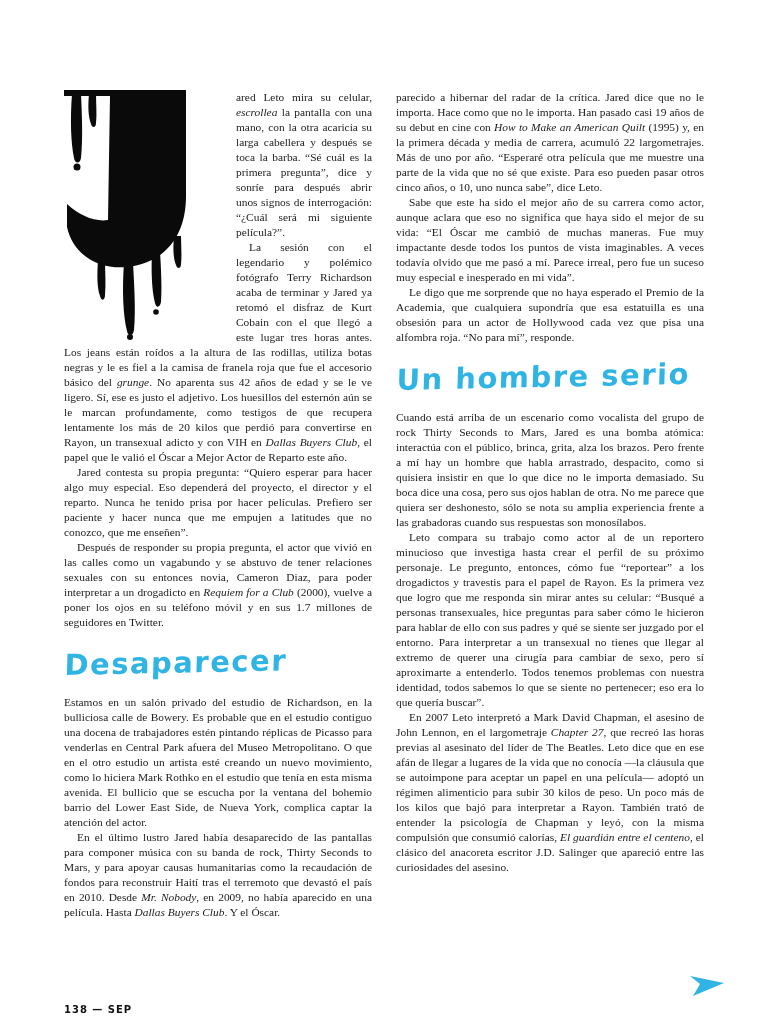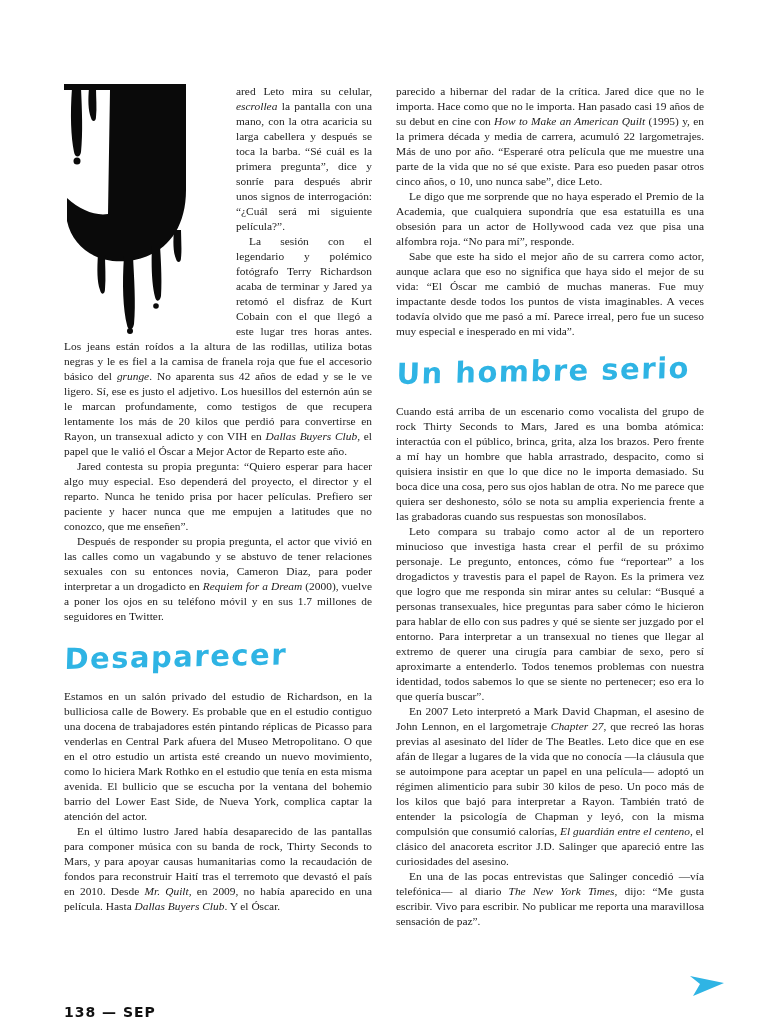--- a/index.html
+++ b/index.html
@@ -12,21 +12,21 @@
   body{
     width:768px;height:1024px;
     background:var(--paper);
     font-family:"Liberation Serif", serif;
     color:var(--ink);
   }
   .page{
     position:relative;width:768px;height:1024px;overflow:hidden;background:var(--paper);
   }
   .columns{
-    position:absolute;left:64px;top:84px;width:640px;height:912px;
+    position:absolute;left:64px;top:90px;width:640px;height:912px;
     display:flex;gap:24px;overflow:hidden;
   }
   .col{width:308px;font-size:11.4px;line-height:15px;text-align:justify;}
   .section p{margin:0;}
   .section p + p{text-indent:13px;}
   .dropcap-float{
     float:left;width:160px;height:251px;margin:0 12px 0 0;position:relative;
   }
   .dropcap-float svg{position:absolute;top:-84px;left:0;width:160px;height:335px;}
   .sr{position:absolute;width:1px;height:1px;overflow:hidden;clip:rect(0 0 0 0);white-space:nowrap;}
@@ -38,21 +38,21 @@
     color:var(--accent);
     letter-spacing:1.5px;
     margin:20px 0 13px 0;
     transform:rotate(-1.2deg) skewX(-3deg);
     transform-origin:left bottom;
     text-align:left;
   }
   .footer{
     position:absolute;left:64px;top:1004px;
     font-family:"DejaVu Sans", sans-serif;
-    font-size:14px;font-weight:bold;letter-spacing:1px;color:#111;
+    font-size:10px;font-weight:bold;letter-spacing:1px;color:#111;
   }
   .next-arrow{
     position:absolute;left:690px;top:972px;width:34px;height:26px;
   }
   em{font-style:italic;}
 </style>
 </head>
 <body>
 
 <div class="page">
@@ -74,41 +74,40 @@
             <path d="M88 246 C87 267 88 285 91 297 C92 302 96 302 97 296 C98 280 97 261 96 246 Z"></path>
             <circle cx="92" cy="306" r="2.8"></circle>
             <path d="M110 230 C109 241 109 252 112 259 C113 263 117 263 117 258 C118 249 117 239 117 230 Z"></path>
           </g>
         </svg>
       </div>
       <div class="section">
           <p>ared Leto mira su celular, <em>escrollea</em> la pantalla con una mano, con la otra acaricia su larga cabellera y después se toca la barba. “Sé cuál es la primera pregunta”, dice y sonríe para después abrir unos signos de interrogación: “¿Cuál será mi siguiente película?”.</p>
           <p>La sesión con el legendario y polémico fotógrafo Terry Richardson acaba de terminar y Jared ya retomó el disfraz de Kurt Cobain con el que llegó a este lugar tres horas antes. Los jeans están roídos a la altura de las rodillas, utiliza botas negras y le es fiel a la camisa de franela roja que fue el accesorio básico del <em>grunge</em>. No aparenta sus 42 años de edad y se le ve ligero. Sí, ese es justo el adjetivo. Los huesillos del esternón aún se le marcan profundamente, como testigos de que recupera lentamente los más de 20 kilos que perdió para convertirse en Rayon, un transexual adicto y con VIH en <em>Dallas Buyers Club</em>, el papel que le valió el Óscar a Mejor Actor de Reparto este año.</p>
           <p>Jared contesta su propia pregunta: “Quiero esperar para hacer algo muy especial. Eso dependerá del proyecto, el director y el reparto. Nunca he tenido prisa por hacer películas. Prefiero ser paciente y hacer nunca que me empujen a latitudes que no conozco, que me enseñen”.</p>
-          <p>Después de responder su propia pregunta, el actor que vivió en las calles como un vagabundo y se abstuvo de tener relaciones sexuales con su entonces novia, Cameron Diaz, para poder interpretar a un drogadicto en <em>Requiem for a Dream</em> (2000), vuelve a poner los ojos en su teléfono móvil y en sus 1.7 millones de seguidores en Twitter.</p>
+          <p>Después de responder su propia pregunta, el actor que vivió en las calles como un vagabundo y se abstuvo de tener relaciones sexuales con su entonces novia, Cameron Diaz, para poder interpretar a un drogadicto en <em>Requiem for a Club</em> (2000), vuelve a poner los ojos en su teléfono móvil y en sus 1.7 millones de seguidores en Twitter.</p>
         </div>
       <h2 class="headline">Desaparecer</h2>
       <div class="section">
           <p>Estamos en un salón privado del estudio de Richardson, en la bulliciosa calle de Bowery. Es probable que en el estudio contiguo una docena de trabajadores estén pintando réplicas de Picasso para venderlas en Central Park afuera del Museo Metropolitano. O que en el otro estudio un artista esté creando un nuevo movimiento, como lo hiciera Mark Rothko en el estudio que tenía en esta misma avenida. El bullicio que se escucha por la ventana del bohemio barrio del Lower East Side, de Nueva York, complica captar la atención del actor.</p>
-          <p>En el último lustro Jared había desaparecido de las pantallas para componer música con su banda de rock, Thirty Seconds to Mars, y para apoyar causas humanitarias como la recaudación de fondos para reconstruir Haití tras el terremoto que devastó el país en 2010. Desde <em>Mr. Quilt</em>, en 2009,  no había aparecido en una película. Hasta <em>Dallas Buyers Club</em>. Y el Óscar.</p>
+          <p>En el último lustro Jared había desaparecido de las pantallas para componer música con su banda de rock, Thirty Seconds to Mars, y para apoyar causas humanitarias como la recaudación de fondos para reconstruir Haití tras el terremoto que devastó el país en 2010. Desde <em>Mr. Nobody</em>, en 2009,  no había aparecido en una película. Hasta <em>Dallas Buyers Club</em>. Y el Óscar.</p>
         </div>
     </div>
 
     <div class="col">
       <div class="section">
           <p>parecido a hibernar del radar de la crítica. Jared dice que no le importa. Hace como que no le importa. Han pasado casi 19 años de su debut en cine con <em>How to Make an American Quilt</em> (1995) y, en la primera década y media de carrera, acumuló 22 largometrajes. Más de uno por año. “Esperaré otra película que me muestre una parte de la vida que no sé que existe. Para eso pueden pasar otros cinco años, o 10, uno nunca sabe”, dice Leto.</p>
+          <p>Sabe que este ha sido el mejor año de su carrera como actor, aunque aclara que eso no significa que haya sido el mejor de su vida: “El Óscar me cambió de muchas maneras. Fue muy impactante desde todos los puntos de vista imaginables. A veces todavía olvido que me pasó a mí. Parece irreal, pero fue un suceso muy especial e inesperado en mi vida”.</p>
           <p>Le digo que me sorprende que no haya esperado el Premio de la Academia, que cualquiera supondría que esa estatuilla es una obsesión para un actor de Hollywood cada vez que pisa una alfombra roja. “No para mí”, responde.</p>
-          <p>Sabe que este ha sido el mejor año de su carrera como actor, aunque aclara que eso no significa que haya sido el mejor de su vida: “El Óscar me cambió de muchas maneras. Fue muy impactante desde todos los puntos de vista imaginables. A veces todavía olvido que me pasó a mí. Parece irreal, pero fue un suceso muy especial e inesperado en mi vida”.</p>
         </div>
       <h2 class="headline">Un hombre serio</h2>
       <div class="section">
           <p>Cuando está arriba de un escenario como vocalista del grupo de rock Thirty Seconds to Mars, Jared es una bomba atómica: interactúa con el público, brinca, grita, alza los brazos. Pero frente a mí hay un hombre que habla arrastrado, despacito, como si quisiera insistir en que lo que dice no le importa demasiado. Su boca dice una cosa, pero sus ojos hablan de otra. No me parece que quiera ser deshonesto, sólo se nota su amplia experiencia frente a las grabadoras cuando sus respuestas son monosílabos.</p>
           <p>Leto compara su trabajo como actor al de un reportero minucioso que investiga hasta crear el perfil de su próximo personaje. Le pregunto, entonces, cómo fue “reportear” a los drogadictos y travestis para el papel de Rayon. Es la primera vez que logro que me responda sin mirar antes su celular: “Busqué a personas transexuales, hice preguntas para saber cómo le hicieron para hablar de ello con sus padres y qué se siente ser juzgado por el entorno. Para interpretar a un transexual no tienes que llegar al extremo de querer una cirugía para cambiar de sexo, pero sí aproximarte a entenderlo. Todos tenemos problemas con nuestra identidad, todos sabemos lo que se siente no pertenecer; eso era lo que quería buscar”.</p>
           <p>En 2007 Leto interpretó a Mark David Chapman, el asesino de John Lennon, en el largometraje <em>Chapter 27</em>, que recreó las horas previas al asesinato del líder de The Beatles. Leto dice que en ese afán de llegar a lugares de la vida que no conocía —la cláusula que se autoimpone para aceptar un papel en una película— adoptó un régimen alimenticio para subir 30 kilos de peso. Un poco más de los kilos que bajó para interpretar a Rayon. También trató de entender la psicología de Chapman y leyó, con la misma compulsión que consumió calorías, <em>El guardián entre el centeno</em>, el clásico del anacoreta escritor J.D. Salinger que apareció entre las curiosidades del asesino.</p>
-          <p>En una de las pocas entrevistas que Salinger concedió —vía telefónica— al diario <em>The New York Times</em>, dijo: “Me gusta escribir. Vivo para escribir. No publicar me reporta una maravillosa sensación de paz”.</p>
         </div>
     </div>
 
   </div>
 
   <div class="footer">
     <span>138 — SEP</span>
   </div>
 
   <svg class="next-arrow" viewBox="0 0 34 26" xmlns="http://www.w3.org/2000/svg">

